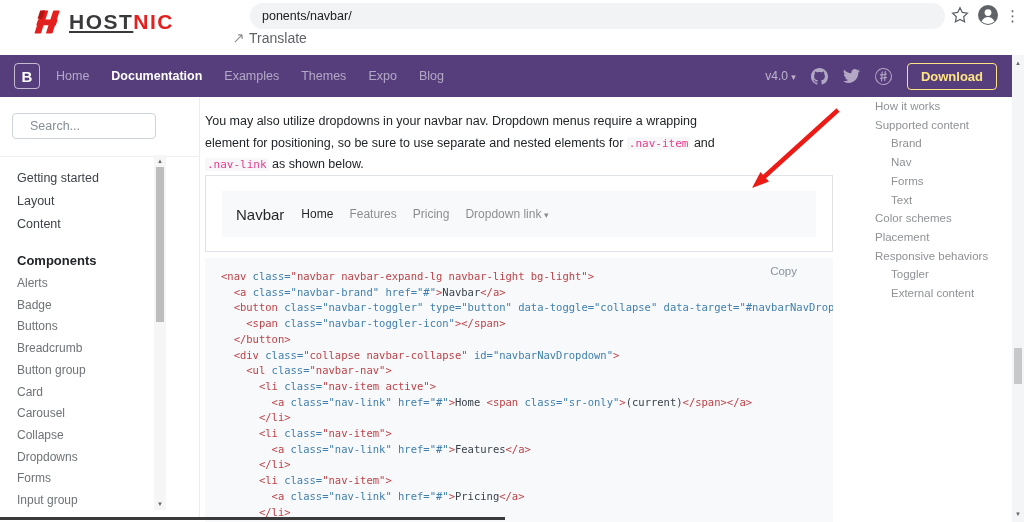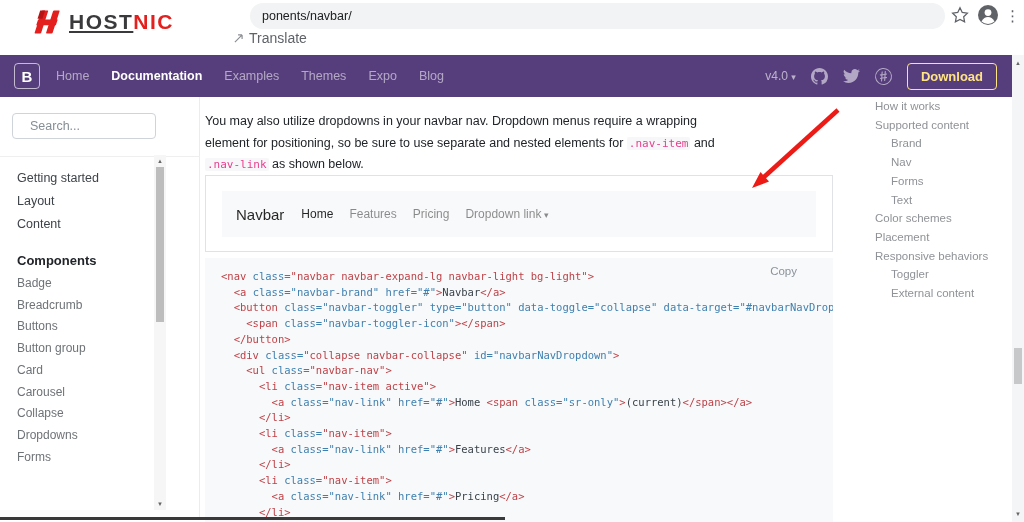--- a/index.html
+++ b/index.html
@@ -162,29 +162,31 @@
 </div>
 
 <div class="sidebar">
   <input class="search-input" placeholder="Search..." style="">
   <div class="sb-divider"></div>
   <div class="sb-list" id="sidebar-list">
       <div class="sb-section">Getting started</div>
       <div class="sb-section">Layout</div>
       <div class="sb-section">Content</div>
       <div class="sb-active">Components</div>
+      <div class="sb-sub">Alerts</div>
       <div class="sb-sub">Badge</div>
+      <div class="sb-sub">Buttons</div>
       <div class="sb-sub">Breadcrumb</div>
-      <div class="sb-sub">Buttons</div>
       <div class="sb-sub">Button group</div>
       <div class="sb-sub">Card</div>
       <div class="sb-sub">Carousel</div>
       <div class="sb-sub">Collapse</div>
       <div class="sb-sub">Dropdowns</div>
       <div class="sb-sub">Forms</div>
+      <div class="sb-sub">Input group</div>
     </div>
   <div class="sb-scroll">
     <div class="scroll-arrow" style="top:0;">▲</div>
     <div class="thumb"></div>
     <div class="scroll-arrow" style="bottom:0;">▼</div>
   </div>
 </div>
 
 <div class="main">
   <p class="para" id="para"><span>You may also utilize dropdowns in your navbar nav. Dropdown menus require a wrapping element for positioning, so be sure to use separate and nested elements for </span><code>.nav-item</code><span> and </span><code>.nav-link</code><span> as shown below.</span></p>

